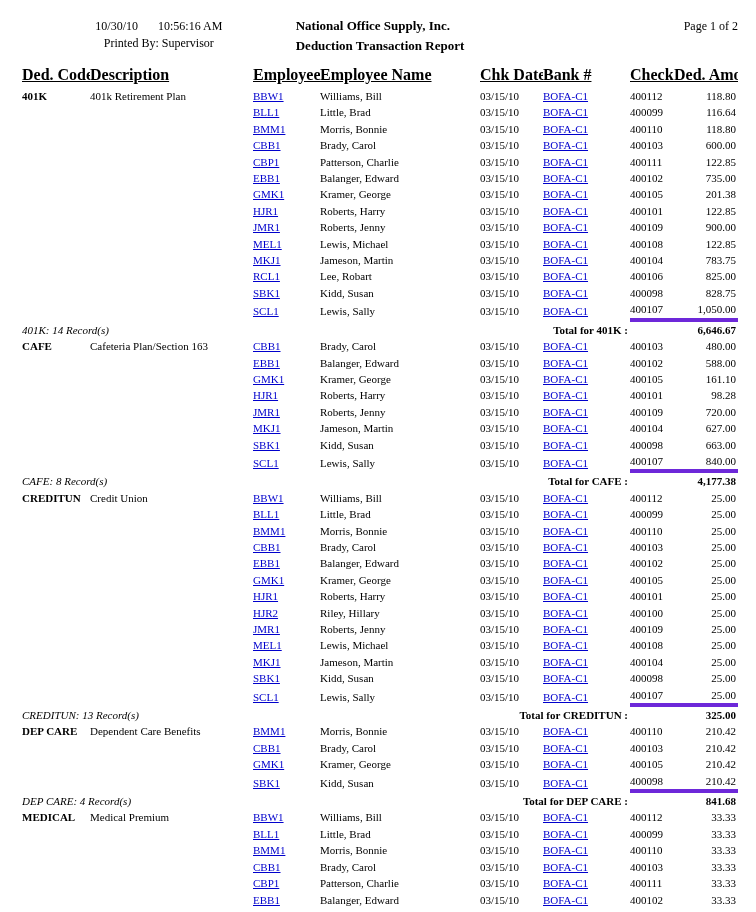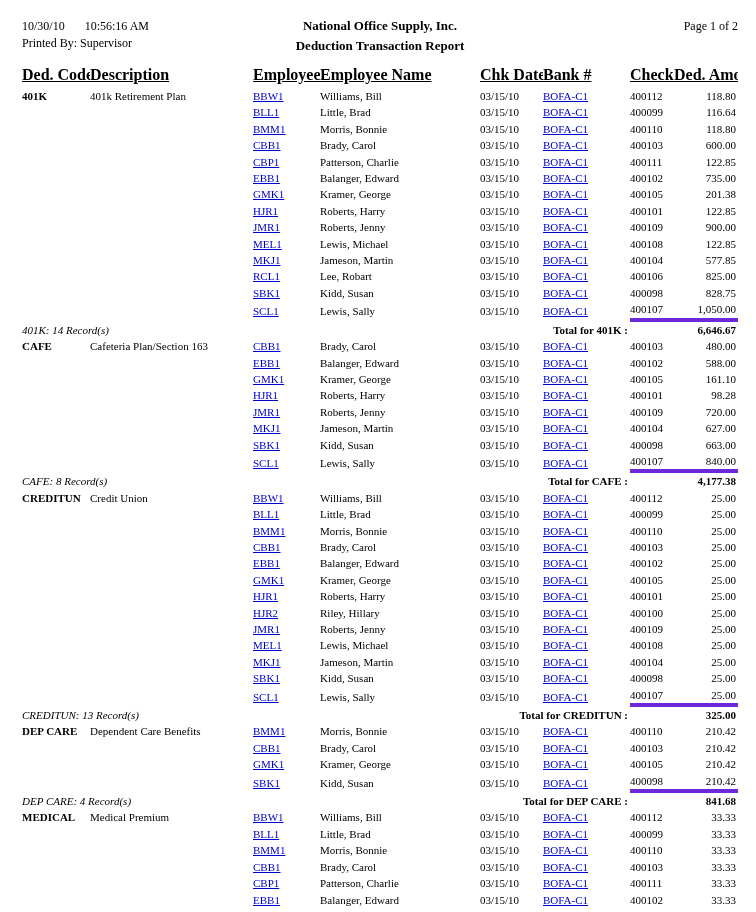--- a/index.html
+++ b/index.html
@@ -6,23 +6,23 @@
   html, body { background: #ffffff; }
   body {
     width: 756px; height: 912px; overflow: hidden;
     font-family: "Liberation Serif", "DejaVu Serif", serif;
     color: #000;
   }
   .page { padding: 18px 18px 0 22px; }
 
   
   .report-header { display: grid; grid-template-columns: 1fr auto 1fr; margin-bottom: 12px; }
-  .hdr-left { font-size: 12px; line-height: 17px; }
+  .hdr-left { font-size: 12px; line-height: 17px; text-align: center; }
   .date-time span + span { margin-left: 20px; }
-  .hdr-center { text-align: center; }
+  .hdr-center { text-align: left; }
   .company { font-size: 13px; font-weight: bold; line-height: 16px; }
   .title { font-size: 13px; font-weight: bold; margin-top: 4px; }
   .hdr-right { text-align: right; font-size: 12px; line-height: 17px; }
 
   
   table.report { width: 716px; border-collapse: collapse; table-layout: fixed; }
   col.c1 { width: 68px; }  col.c2 { width: 163px; } col.c3 { width: 67px; }
   col.c4 { width: 160px; } col.c5 { width: 63px; }  col.c6 { width: 87px; }
   col.c7 { width: 44px; }  col.c8 { width: 64px; }
 
@@ -192,21 +192,21 @@
           <td class="amt">122.85</td>
         </tr>
         <tr>
           <td class="code"></td>
           <td class="desc"></td>
           <td class="link">MKJ1</td>
           <td class="name">Jameson, Martin</td>
           <td class="date">03/15/10</td>
           <td class="link">BOFA-C1</td>
           <td class="chk">400104</td>
-          <td class="amt">577.85</td>
+          <td class="amt">783.75</td>
         </tr>
         <tr>
           <td class="code"></td>
           <td class="desc"></td>
           <td class="link">RCL1</td>
           <td class="name">Lee, Robart</td>
           <td class="date">03/15/10</td>
           <td class="link">BOFA-C1</td>
           <td class="chk">400106</td>
           <td class="amt">825.00</td>

